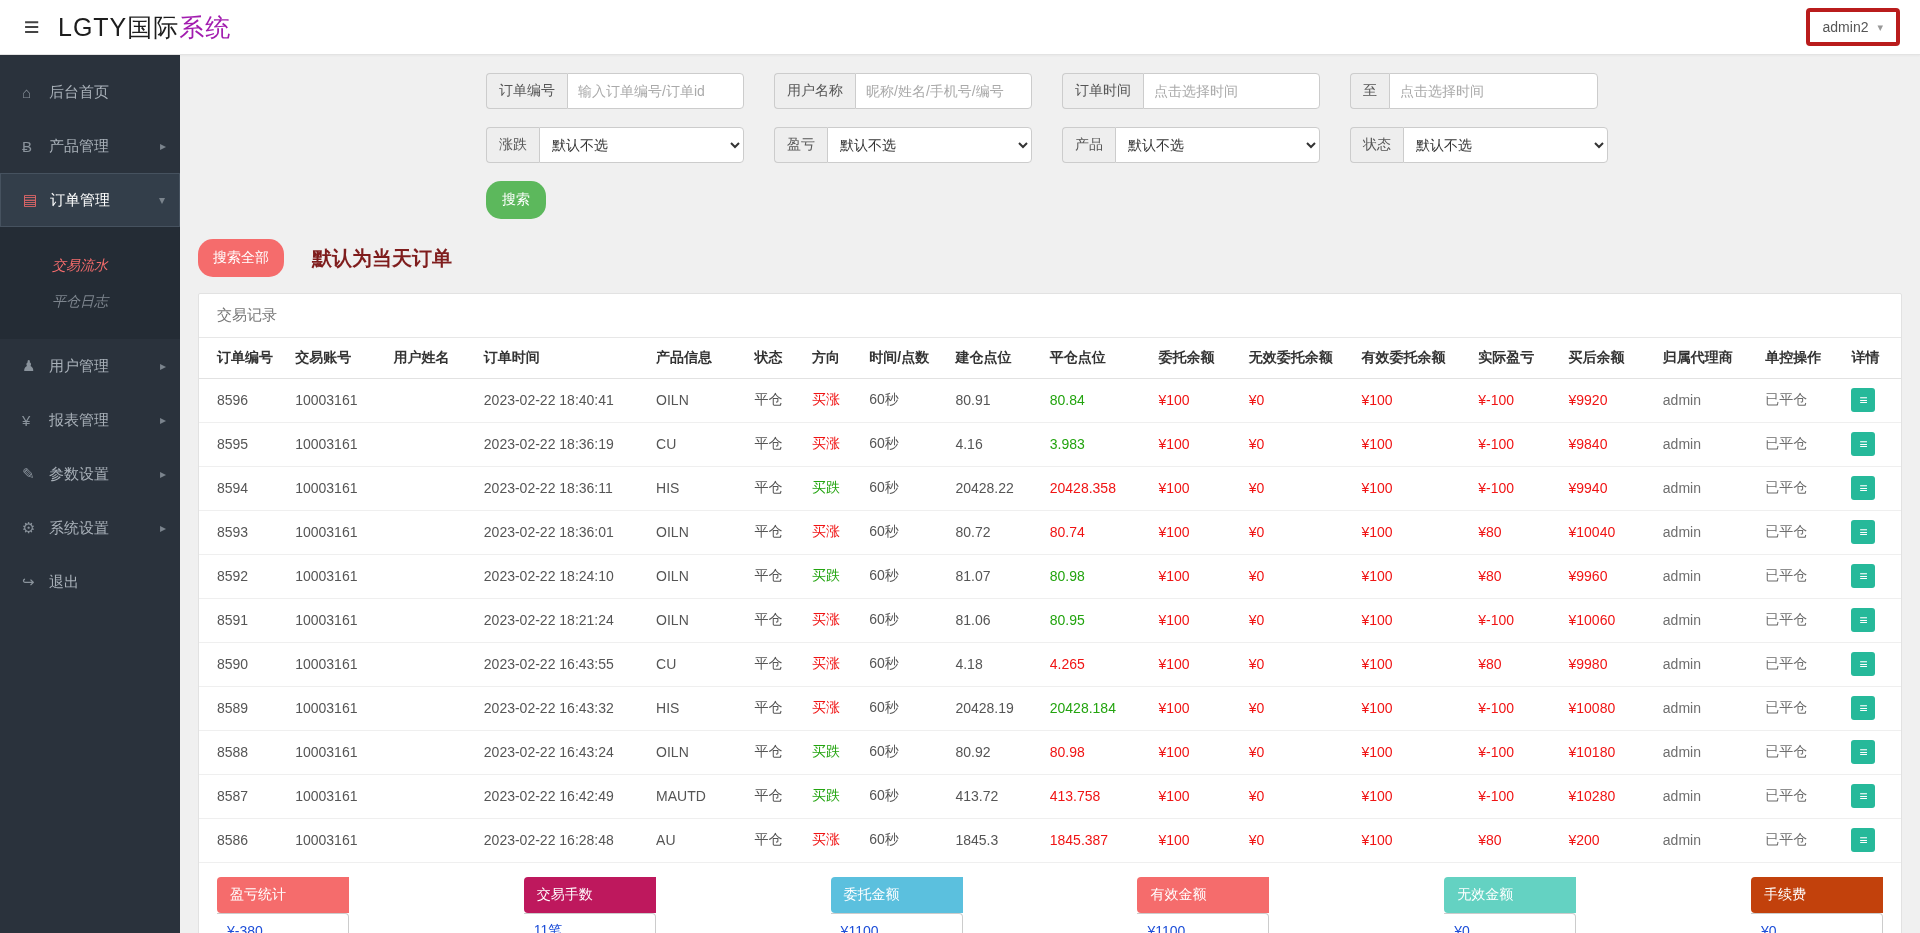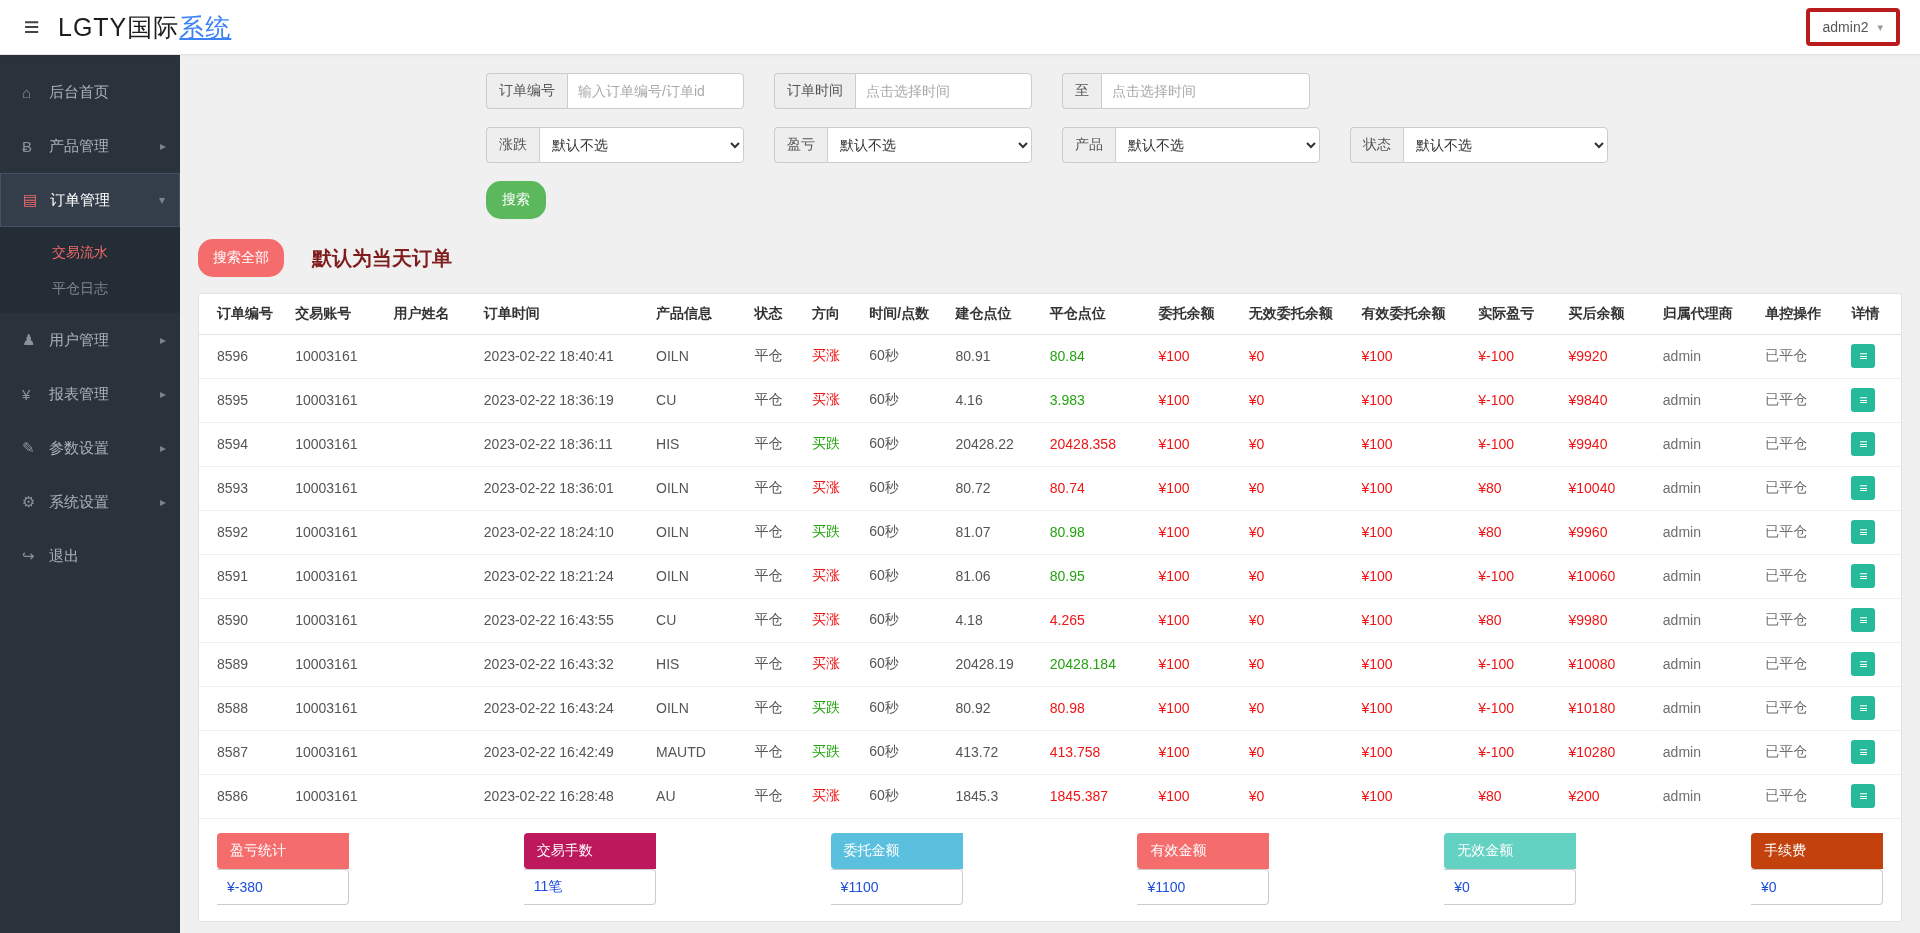--- a/index.html
+++ b/index.html
@@ -15,21 +15,21 @@
   .topbar {
     height:55px; flex:none; background:#fff;
     border-bottom:1px solid #e3e3e3;
     box-shadow:0 1px 2px rgba(0,0,0,.04);
     display:flex; align-items:center; justify-content:space-between;
     padding:0 20px 0 14px; position:relative; z-index:5;
   }
   .topbar-left { display:flex; align-items:center; }
   .hamburger { width:36px; text-align:center; font-size:27px; color:#444; cursor:pointer; line-height:1; }
   .logo { font-size:25px; color:#1d1d1d; margin-left:8px; letter-spacing:1px; }
-  .logo .red { color:#3b82f6;text-decoration:underline; }
+  .logo .red { color:#a21caf; }
   .user-box {
     border:4px solid #b91c1c; border-radius:4px; background:#fff;
     padding:7px 13px; font-size:14px; color:#555;
     display:flex; align-items:center; gap:9px; cursor:pointer;
   }
   .user-box .caret { color:#999; font-size:11px; }
 
   
   .body { flex:1; display:flex; min-height:0; }
 
@@ -37,21 +37,21 @@
   .sidebar { width:180px; flex:none; background:#2a323c; padding-top:10px; }
   .side-item {
     height:54px; display:flex; align-items:center;
     padding:0 14px 0 22px; font-size:15px; color:#a9b1b9; cursor:pointer;
   }
   .side-item .side-icon { width:27px; flex:none; font-size:15px; color:#8a939c; }
   .side-item .side-label { flex:1; }
   .side-item .side-arrow { font-size:12px; color:#7b848d; }
   .side-item.active { background:#333e4a; color:#fff; border:1px solid #46525f; }
   .side-item.active .side-icon { color:#f56c6c; }
-  .submenu { background:#242c35; padding:7px 0; }
+  .submenu { background:#242c35; padding:20px 0;font-style:italic; }
   .sub-item { height:36px; line-height:36px; padding-left:52px; font-size:14px; color:#7d858e; cursor:pointer; }
   .sub-item.active { color:#f56c6c; }
 
   
   .main { flex:1; min-width:0; padding:18px 18px 0 18px; }
   .filter-row { display:flex; gap:30px; margin-left:288px; margin-bottom:18px; }
   .igroup { display:flex; width:258px; }
   .igroup.narrow { width:248px; }
   .addon {
     flex:none; display:flex; align-items:center;
@@ -176,20 +176,24 @@
       </aside>
 
     <main class="main">
 
       <div class="filter-row">
         <div class="igroup">
           <span class="addon">订单编号</span>
           <input type="text" placeholder="输入订单编号/订单id" style="">
         </div>
         <div class="igroup">
+          <span class="addon">用户名称</span>
+          <input type="text" placeholder="昵称/姓名/手机号/编号" style="">
+        </div>
+        <div class="igroup">
           <span class="addon">订单时间</span>
           <input type="text" placeholder="点击选择时间" style="">
         </div>
         <div class="igroup narrow">
           <span class="addon">至</span>
           <input type="text" placeholder="点击选择时间" style="">
         </div>
       </div>
 
       <div class="filter-row">
@@ -222,20 +226,21 @@
       <div class="search-row">
         <button class="btn btn-search">搜索</button>
       </div>
 
       <div class="actions">
         <button class="btn btn-search-all">搜索全部</button>
         <span class="hint">默认为当天订单</span>
       </div>
 
       <div class="card">
+        <div class="card-header">交易记录</div>
         <table>
           <colgroup id="colgroup">
               <col style="width: 86px;">
               <col style="width: 96px;">
               <col style="width: 88px;">
               <col style="width: 168px;">
               <col style="width: 96px;">
               <col style="width: 56px;">
               <col style="width: 56px;">
               <col style="width: 84px;">

